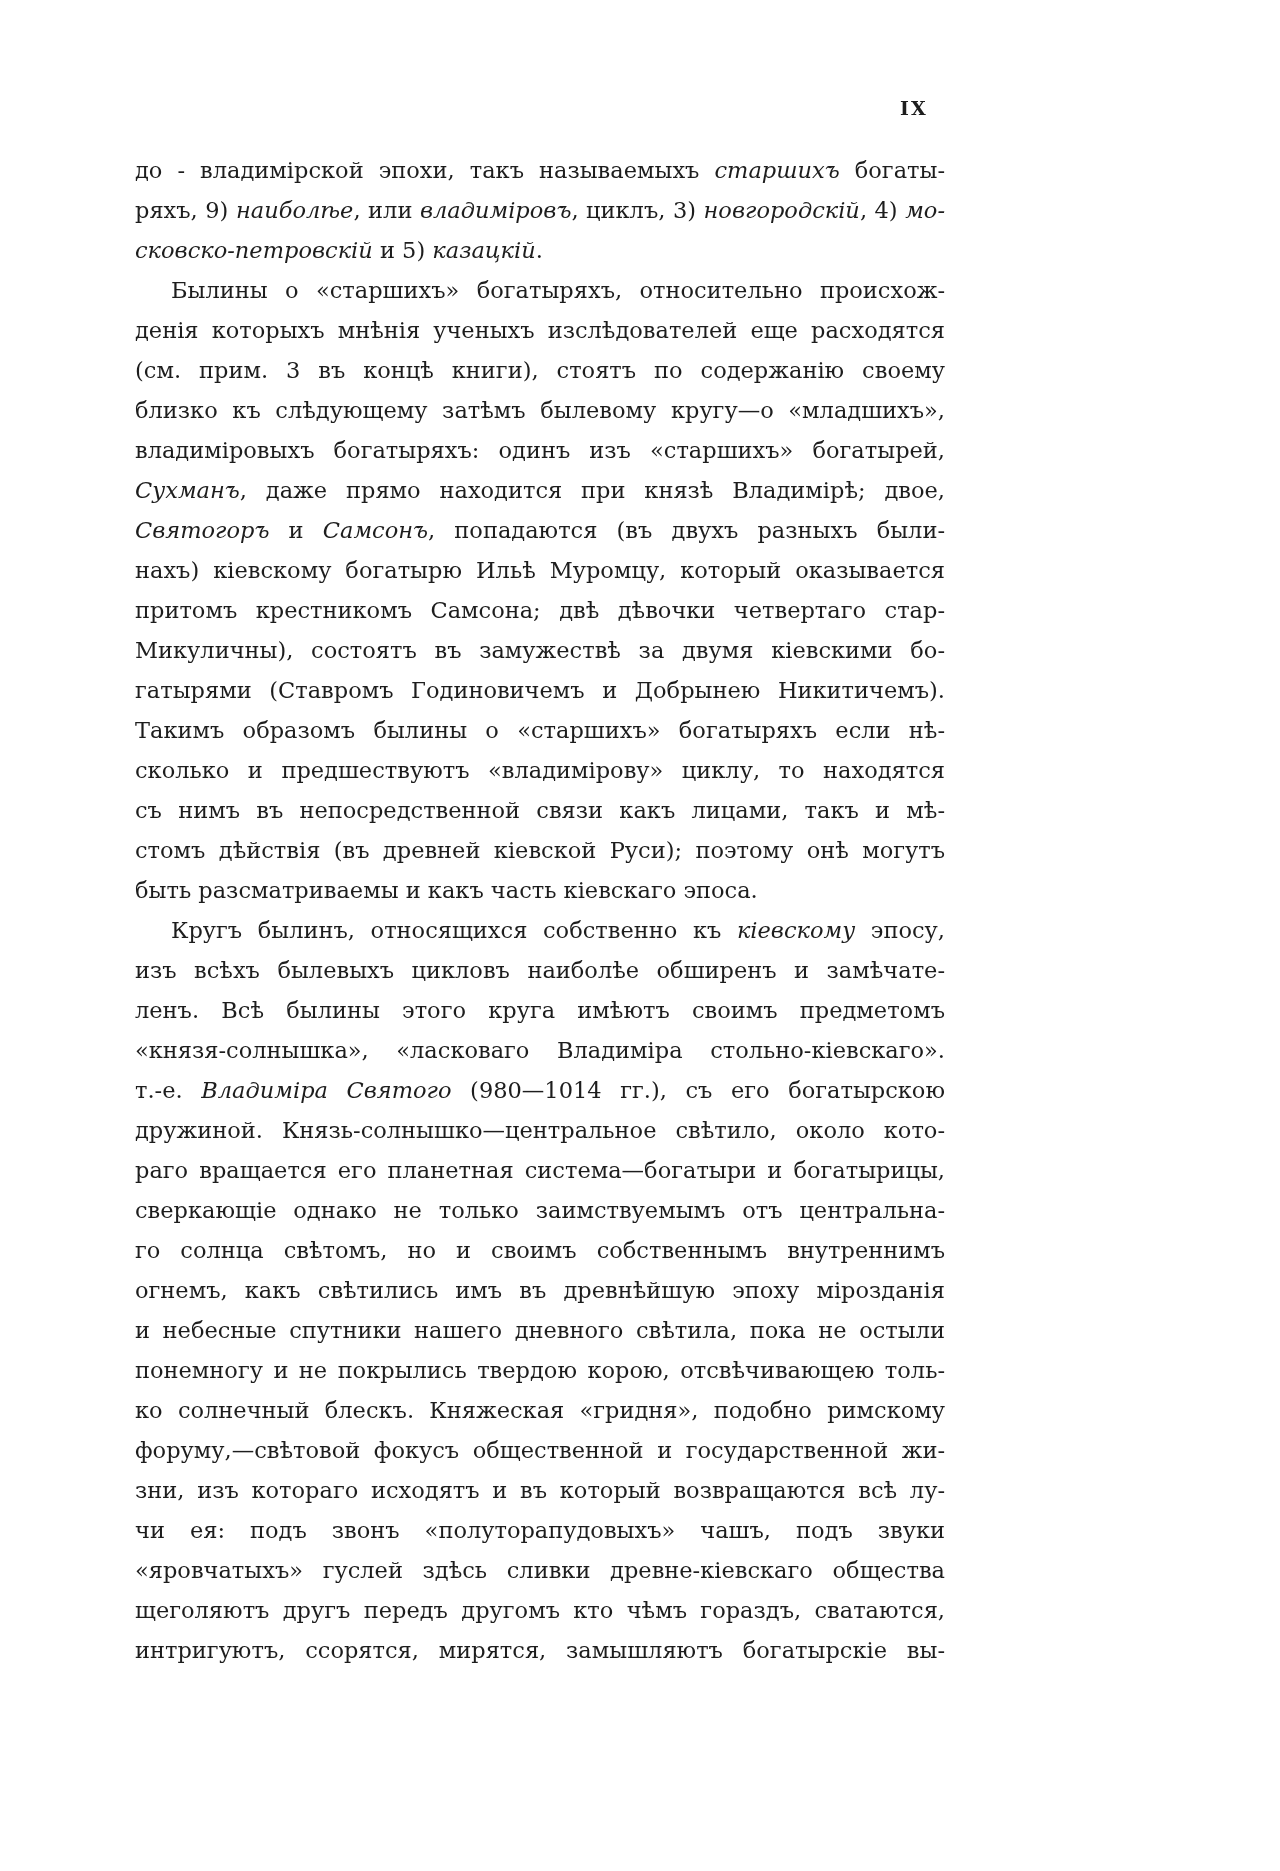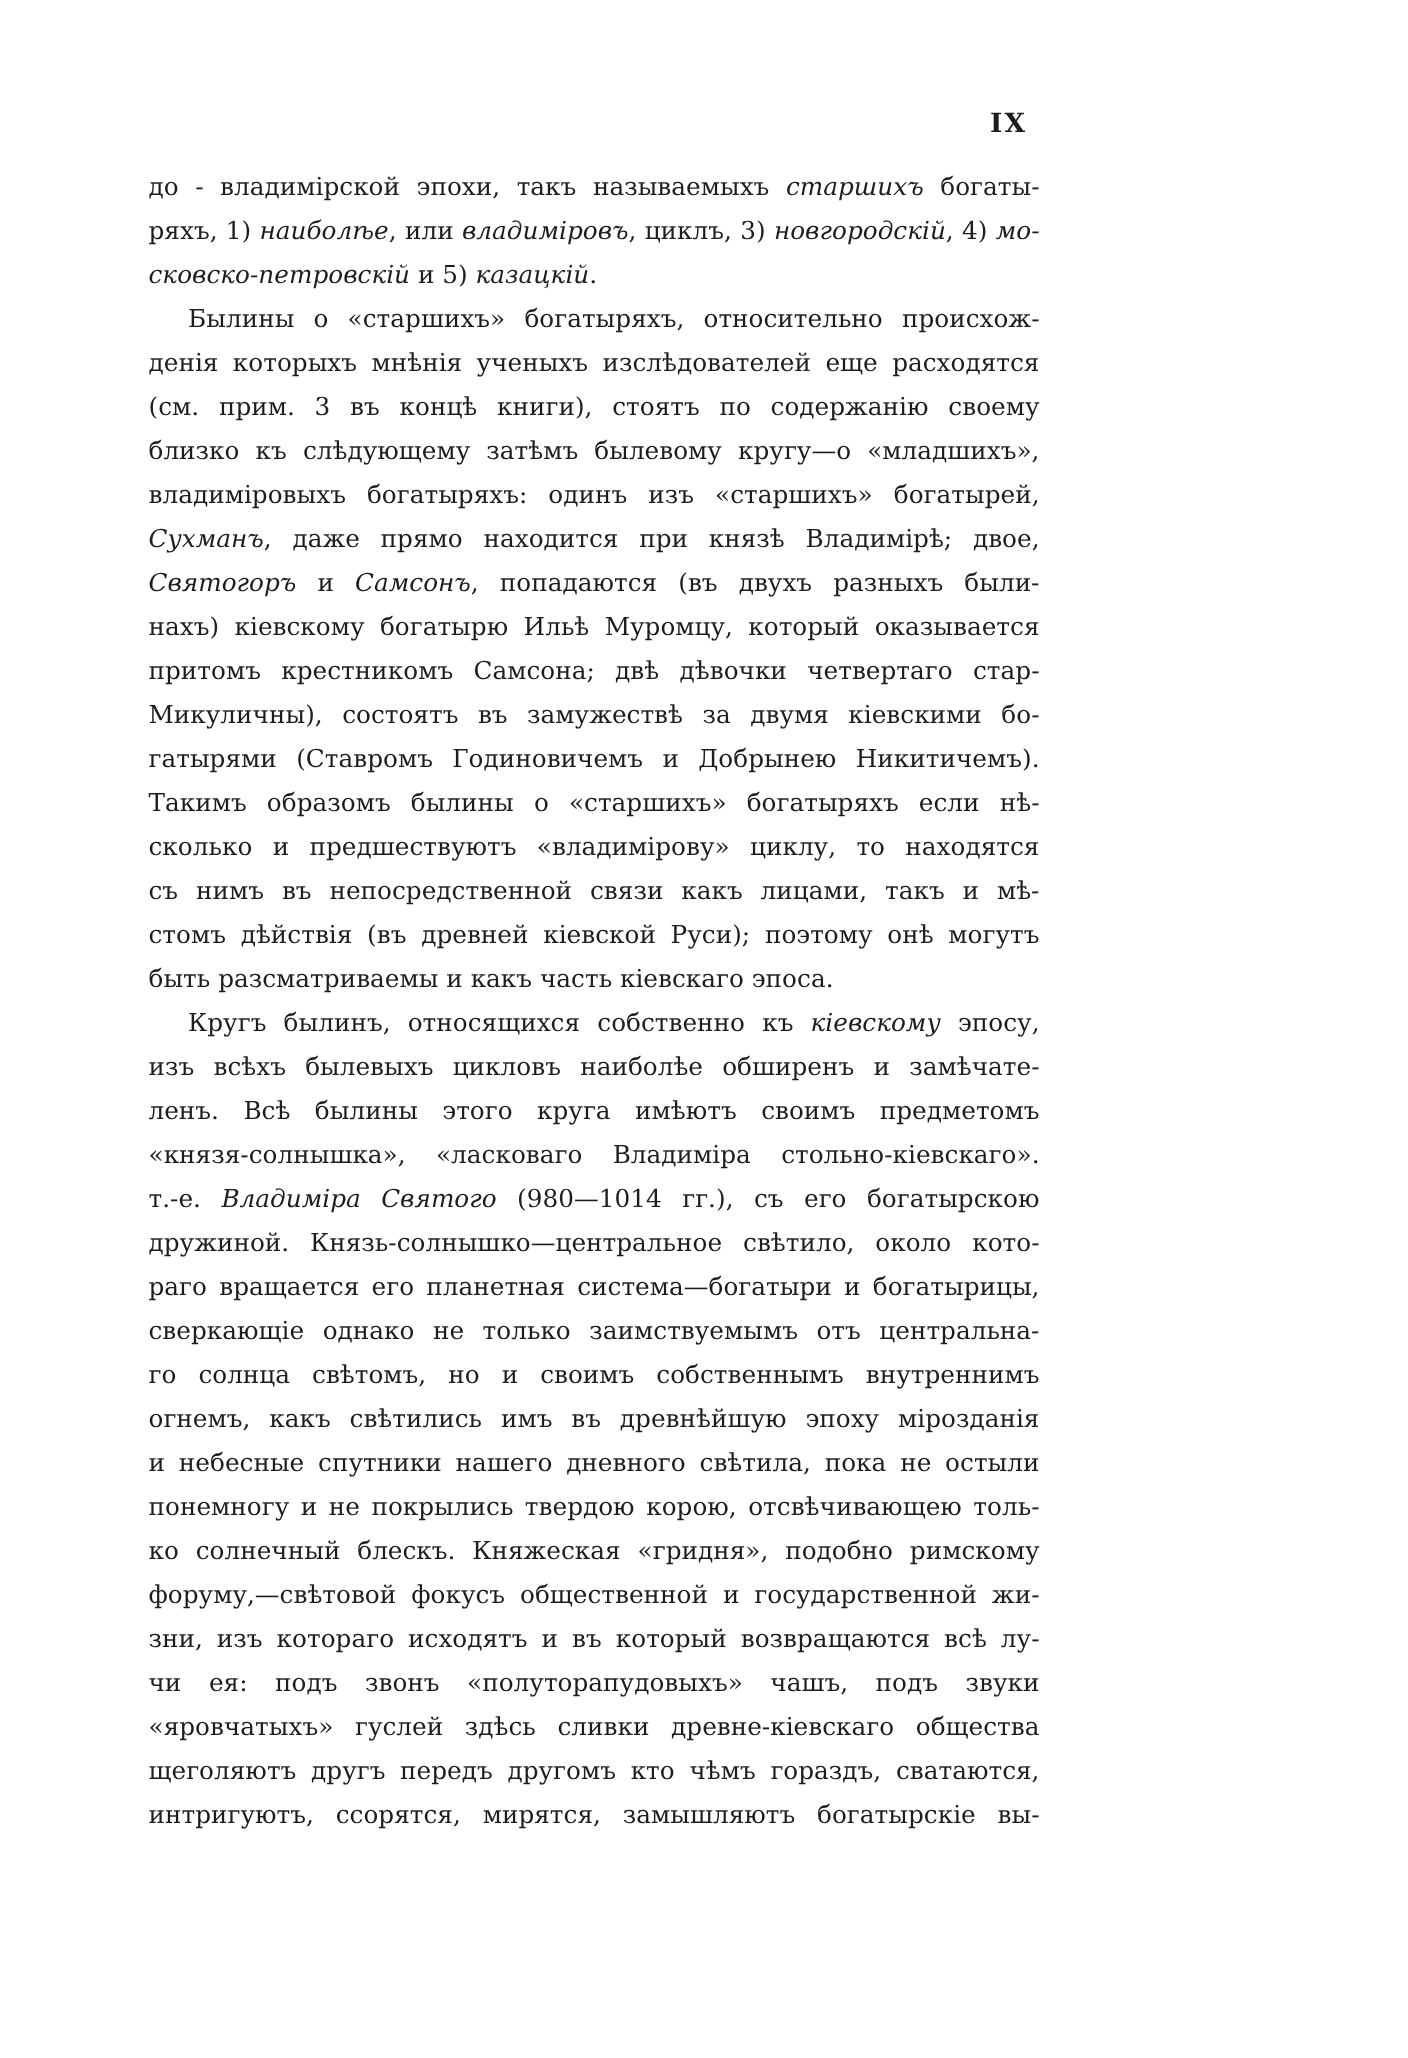--- a/index.html
+++ b/index.html
@@ -9,21 +9,21 @@
     height: 1871px;
     background: #ffffff;
     font-family: "DejaVu Serif", serif;
     color: #1d1d1d;
     overflow: hidden;
   }
   .page-number {
     position: absolute;
     top: 97px;
     left: 900px;
-    font-size: 24px;
+    font-size: 19px;
     letter-spacing: 2px;
     font-weight: bold;
   }
   .text-block {
     position: absolute;
     top: 150px;
     left: 135px;
     width: 810px;
     font-size: 22.5px;
     line-height: 40px;
@@ -39,21 +39,21 @@
   .it { font-style: italic; margin-top: 13px; }
 </style>
 </head>
 <body>
 
 <div class="page" style="background: rgb(255, 255, 255); color: rgb(29, 29, 29);">
   <div class="page-number">IX</div>
   <div class="text-block">
       <div class="paragraph">
         <div class="line"><span>до - владимірской эпохи, такъ называемыхъ </span><span class="it">старшихъ</span><span> богаты-</span></div>
-        <div class="line"><span>ряхъ, 1) </span><span class="it">наиболѣе</span><span>, или </span><span class="it">владиміровъ</span><span>, циклъ, 3) </span><span class="it">новгородскій</span><span>, 4) </span><span class="it">мо-</span></div>
+        <div class="line"><span>ряхъ, 9) </span><span class="it">наиболѣе</span><span>, или </span><span class="it">владиміровъ</span><span>, циклъ, 3) </span><span class="it">новгородскій</span><span>, 4) </span><span class="it">мо-</span></div>
         <div class="line final"><span class="it">сковско-петровскій</span><span> и 5) </span><span class="it">казацкій</span><span>.</span></div>
       </div>
       <div class="paragraph">
         <div class="line indent"><span>Былины о «старшихъ» богатыряхъ, относительно происхож-</span></div>
         <div class="line"><span>денія которыхъ мнѣнія ученыхъ изслѣдователей еще расходятся</span></div>
         <div class="line"><span>(см. прим. 3 въ концѣ книги), стоятъ по содержанію своему</span></div>
         <div class="line"><span>близко къ слѣдующему затѣмъ былевому кругу—о «младшихъ»,</span></div>
         <div class="line"><span>владиміровыхъ богатыряхъ: одинъ изъ «старшихъ» богатырей,</span></div>
         <div class="line"><span class="it">Сухманъ</span><span>, даже прямо находится при князѣ Владимірѣ; двое,</span></div>
         <div class="line"><span class="it">Святогоръ</span><span> и </span><span class="it">Самсонъ</span><span>, попадаются (въ двухъ разныхъ были-</span></div>

